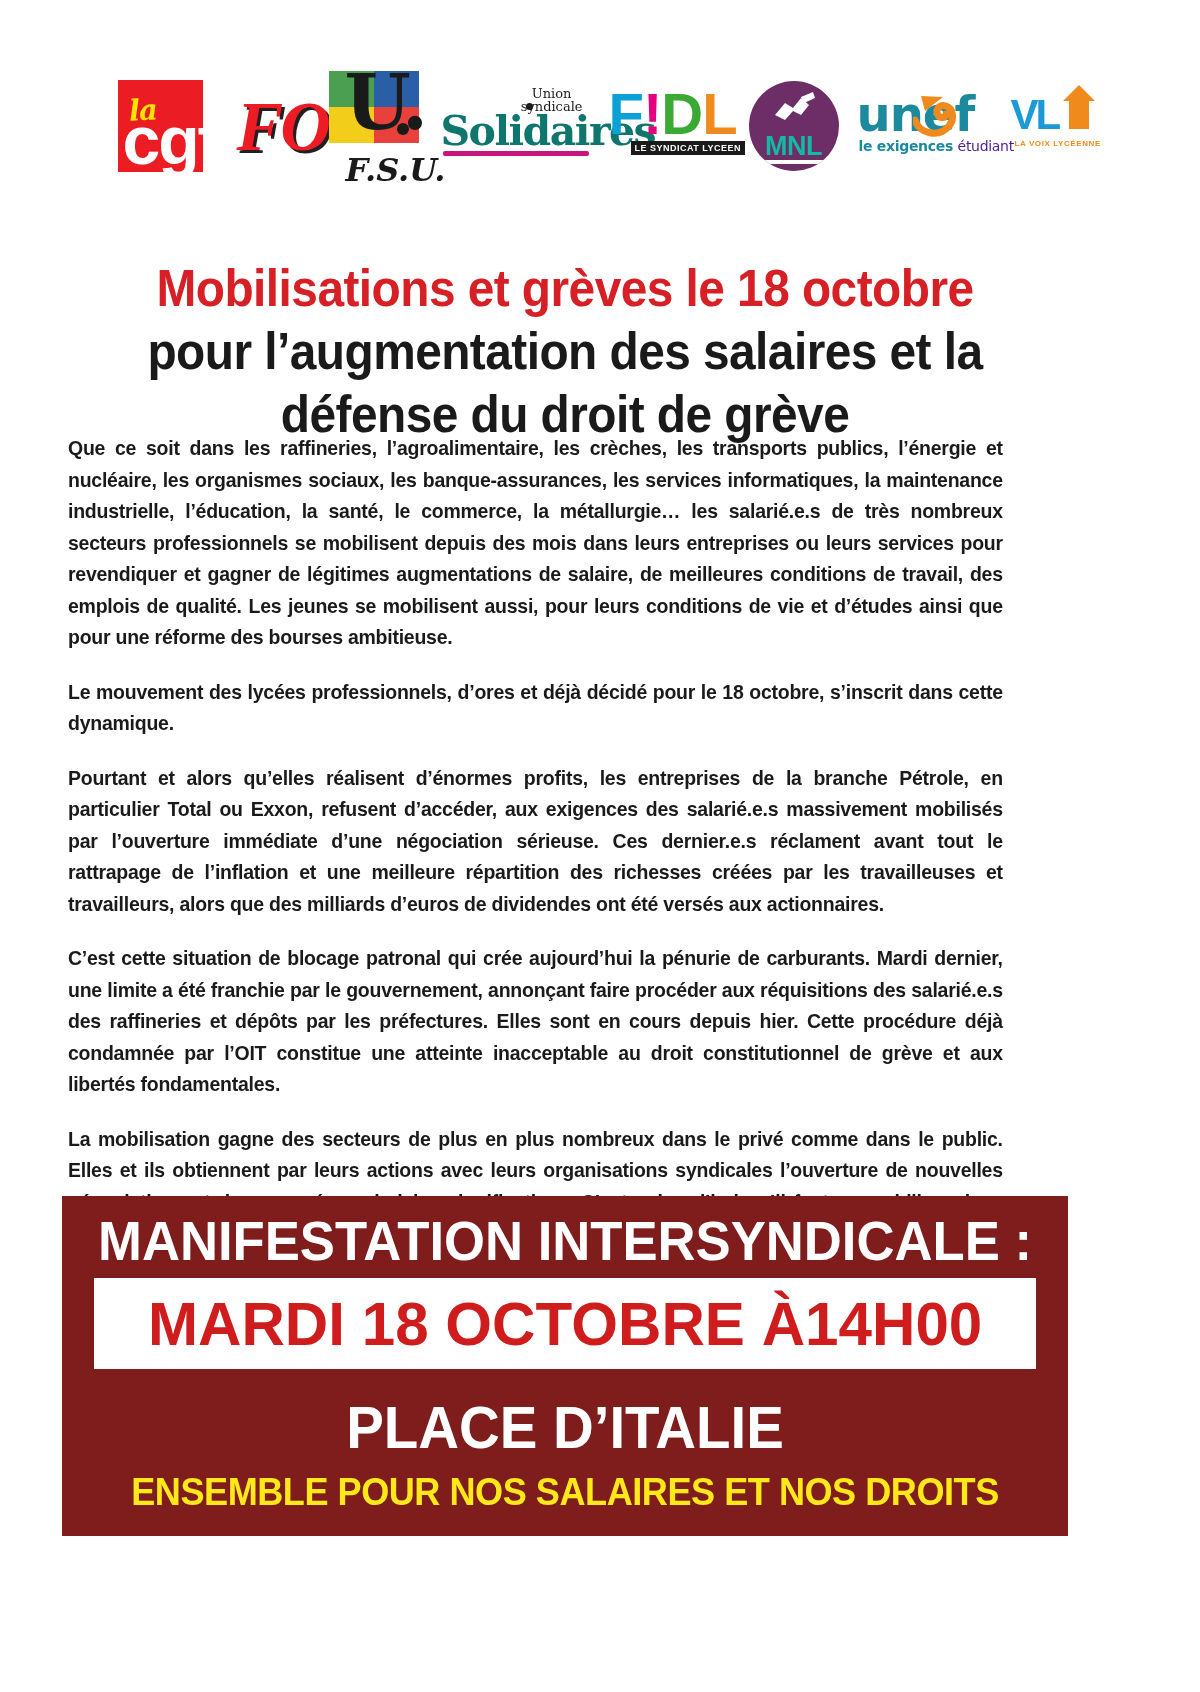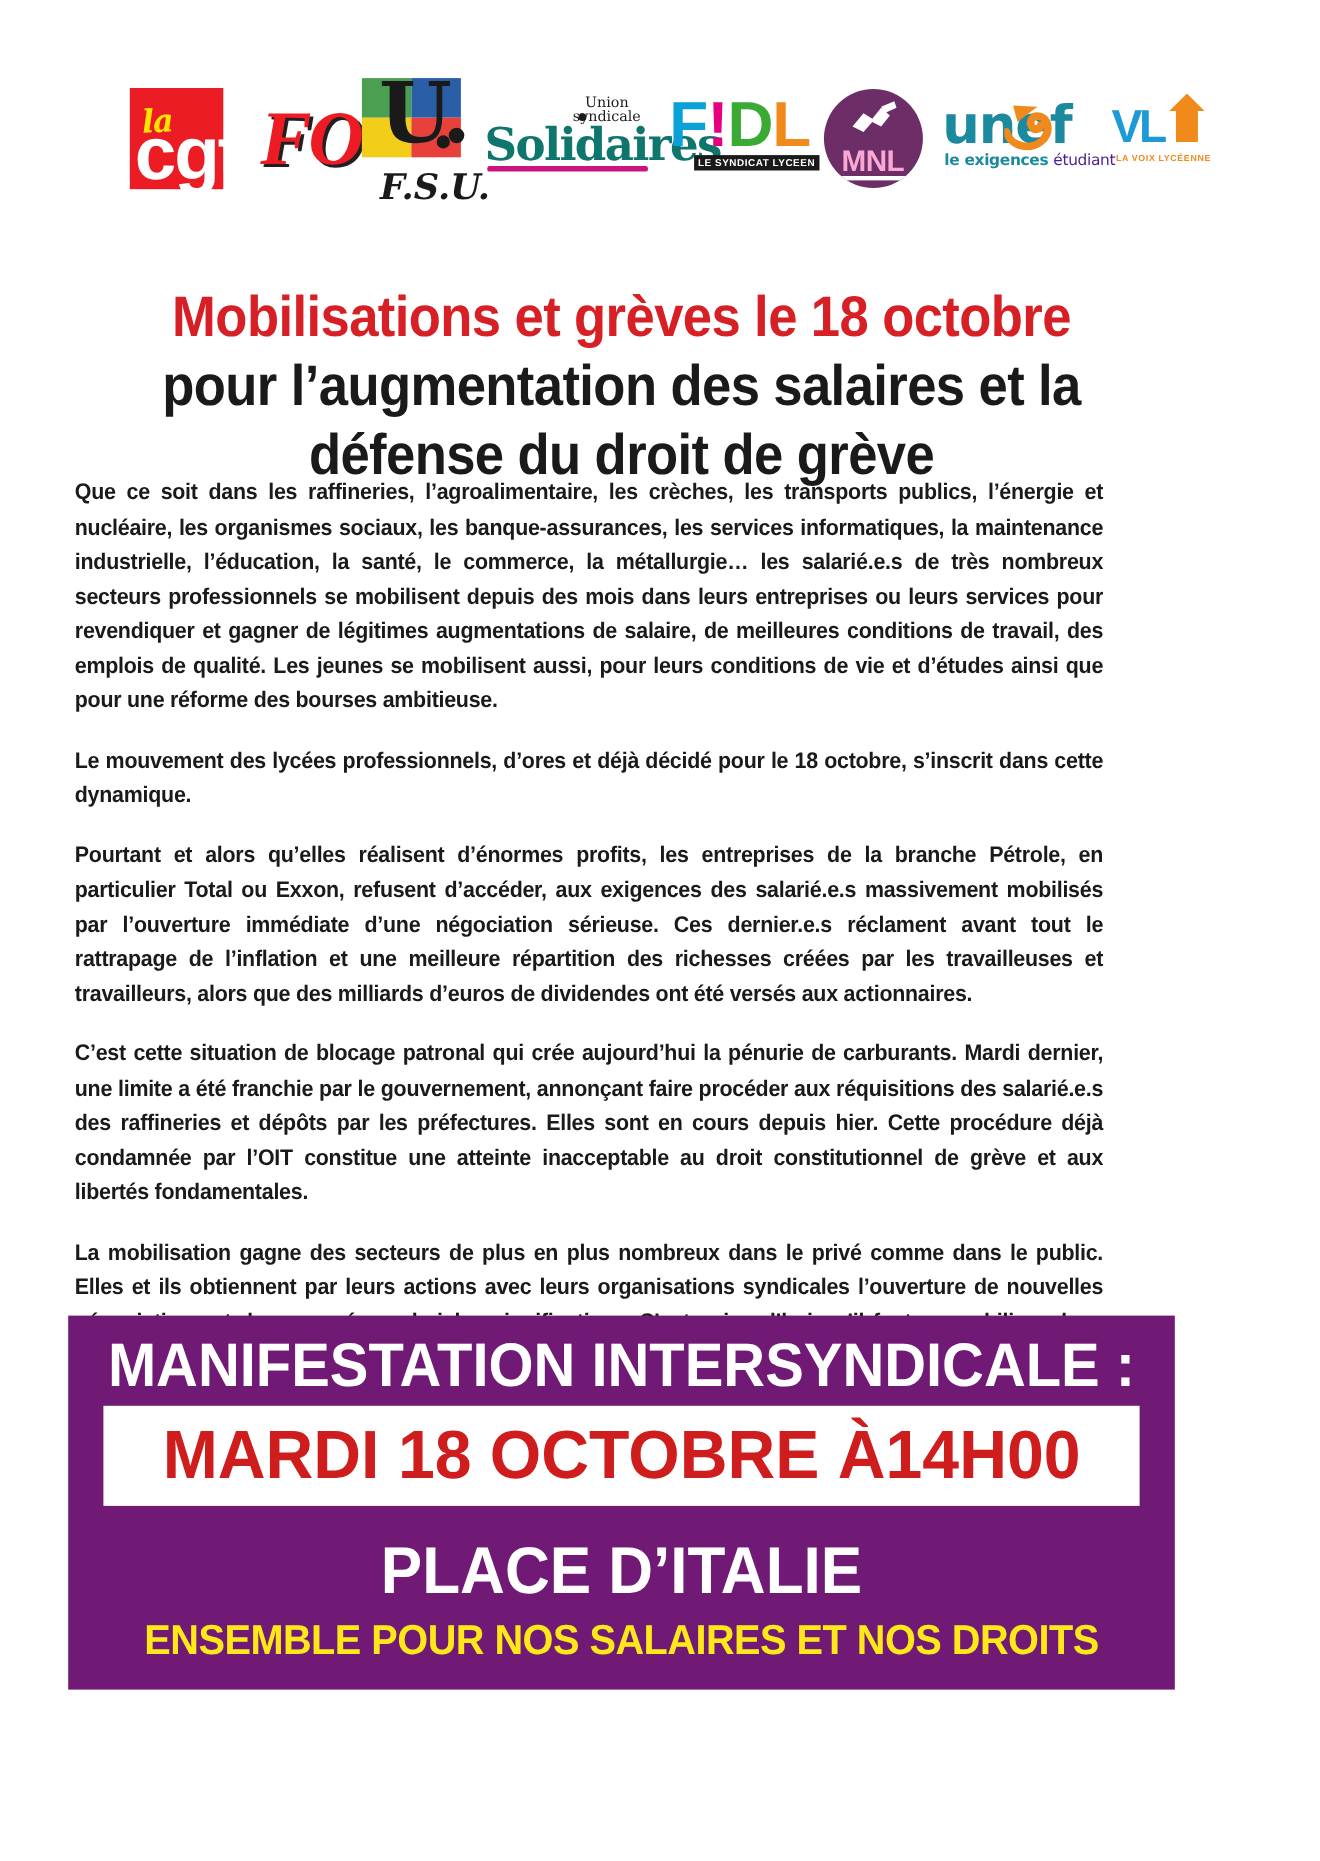--- a/index.html
+++ b/index.html
@@ -176,21 +176,21 @@
     position: relative;
     overflow: hidden;
   }
   .logo-mnl .torch {
     position: absolute; left: 22px; top: 8px;
     width: 46px; height: 46px;
   }
   .logo-mnl .mnl-txt {
     position: absolute; left: 0; right: 0; top: 50px;
     text-align: center;
-    color: #f9a8d4;
+    color: #14b8a6;
     font-family: "Liberation Sans", sans-serif;
     font-weight: 700;
     font-size: 27px;
     letter-spacing: -0.5px;
   }
   .logo-mnl .mnl-bar {
     position: absolute; left: 14px; top: 79px;
     width: 62px; height: 4px; background: #ffffff;
   }
 
@@ -280,21 +280,21 @@
   }
   .body-text p { margin: 0 0 23px 0; }
   .body-text p:last-child { margin-bottom: 0; }
 
   
   .cta {
     position: absolute;
     left: 62px; top: 1196px;
     width: 1006px;
     height: 340px;
-    background: #701a75;
+    background: #7f1d1d;
     box-sizing: border-box;
     padding-top: 14px;
   }
   .cta-line1 {
     text-align: center;
     color: #ffffff;
     font-family: "Liberation Sans Narrow", "Liberation Sans", sans-serif;
     font-weight: 700;
     font-size: 56px;
     line-height: 62px;

